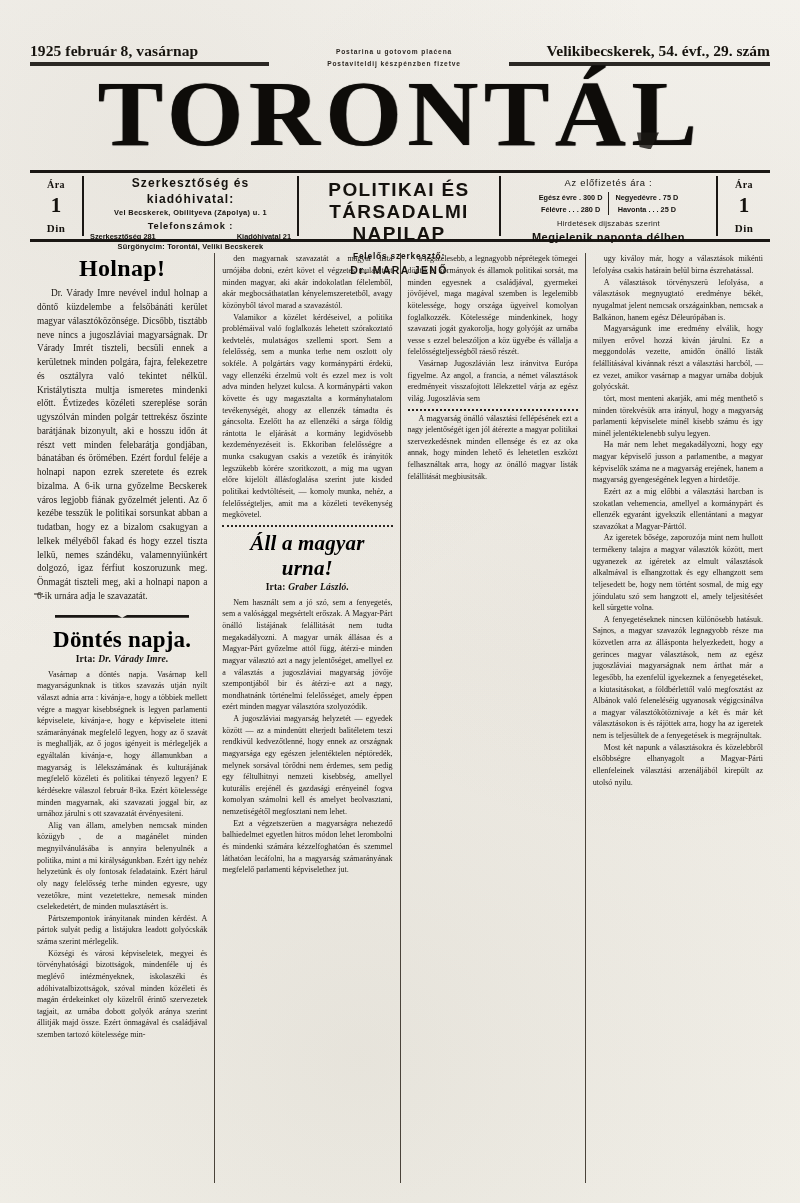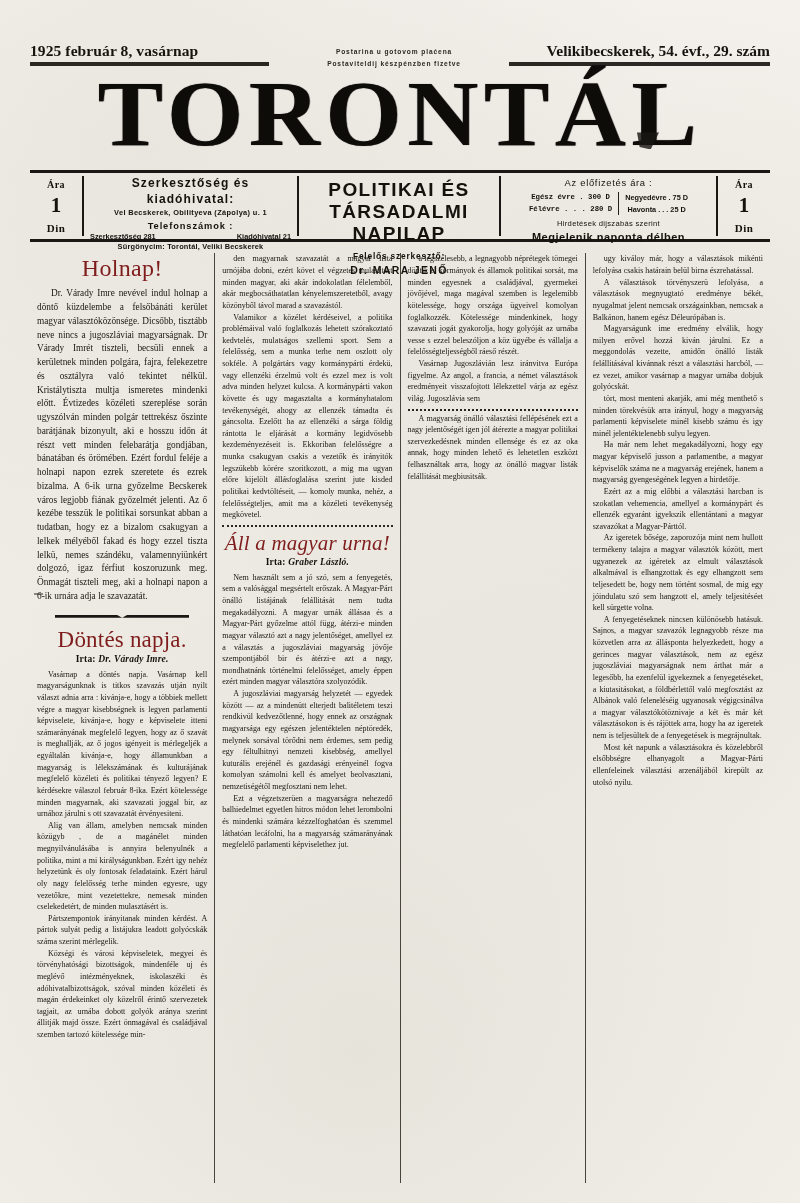--- a/index.html
+++ b/index.html
@@ -110,39 +110,39 @@
   }
   .subsblk{
     flex:0 0 215px;text-align:center;padding-top:4px;
     font-family:"Liberation Sans", sans-serif;
   }
   .subsblk .hd{font-size:9.4px;letter-spacing:.7px;}
   .subsblk .grid{
     display:flex;justify-content:center;margin-top:4px;font-size:7.3px;font-weight:bold;
   }
   .subsblk .gcol{padding:0 6px;line-height:1.55;white-space:nowrap;}
-  .subsblk .gcol:first-child{border-right:1.5px solid #241f1a;font-family:Liberation Mono, monospace;}
+  .subsblk .gcol:first-child{border-right:1.5px solid #241f1a;}
   .subsblk .ads{font-size:7.6px;margin-top:4px;letter-spacing:.3px;}
   .subsblk .freq{font-size:11px;font-weight:bold;letter-spacing:.5px;margin-top:3px;}
 
   
   .columns{
     margin-top:11px;
     display:flex;
     height:930px;
   }
   .col{
     flex:1;padding:0 7px;position:relative;
   }
   .col + .col{border-left:1px solid #4a433a;}
 
   .headline{
     text-align:center;
-    font-weight:normal;
-    color:#7f1d1d;
+    font-weight:bold;
+    color:#000000;
   }
   .h-holnap{font-size:24px;letter-spacing:.3px;margin:2px 0 5px;}
   .h-dontes{font-size:23px;letter-spacing:.2px;margin:2px 0 1px;}
   .h-urna{
     font-size:21px;font-style:italic;letter-spacing:.2px;margin:4px 0 1px;
     font-family:"Liberation Serif", serif;
   }
   .byline{
     text-align:center;font-size:9.5px;font-weight:bold;margin-bottom:5px;
     letter-spacing:.2px;

